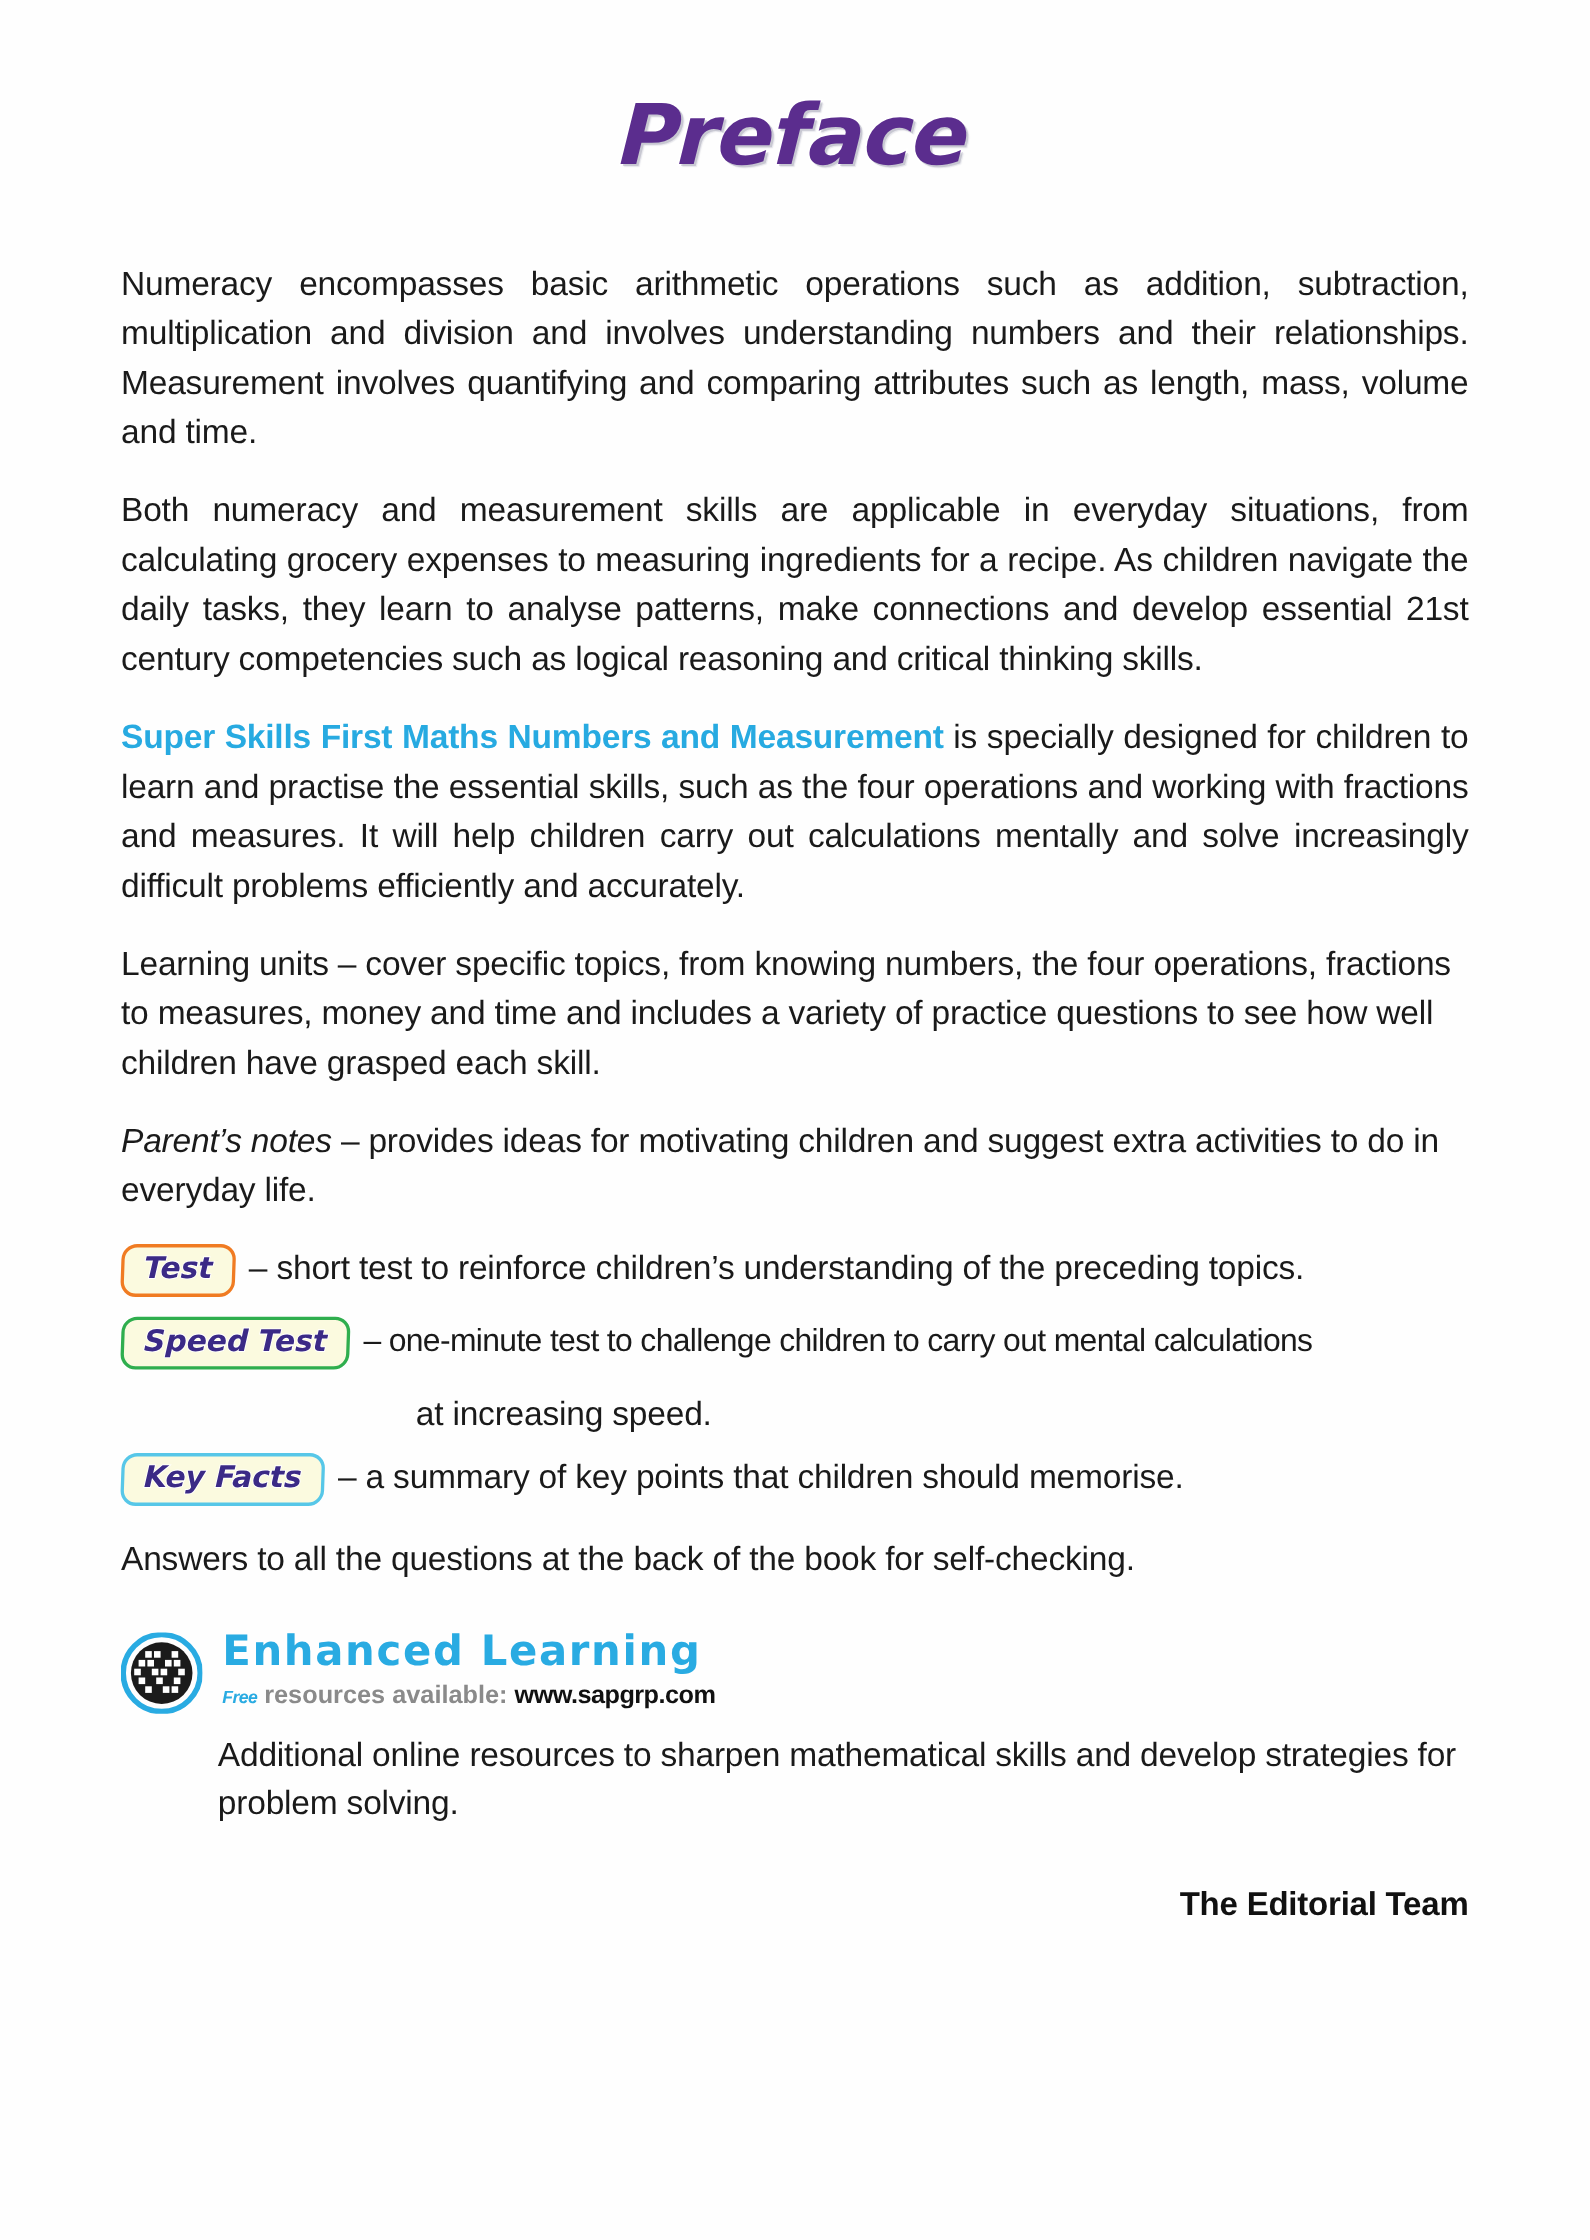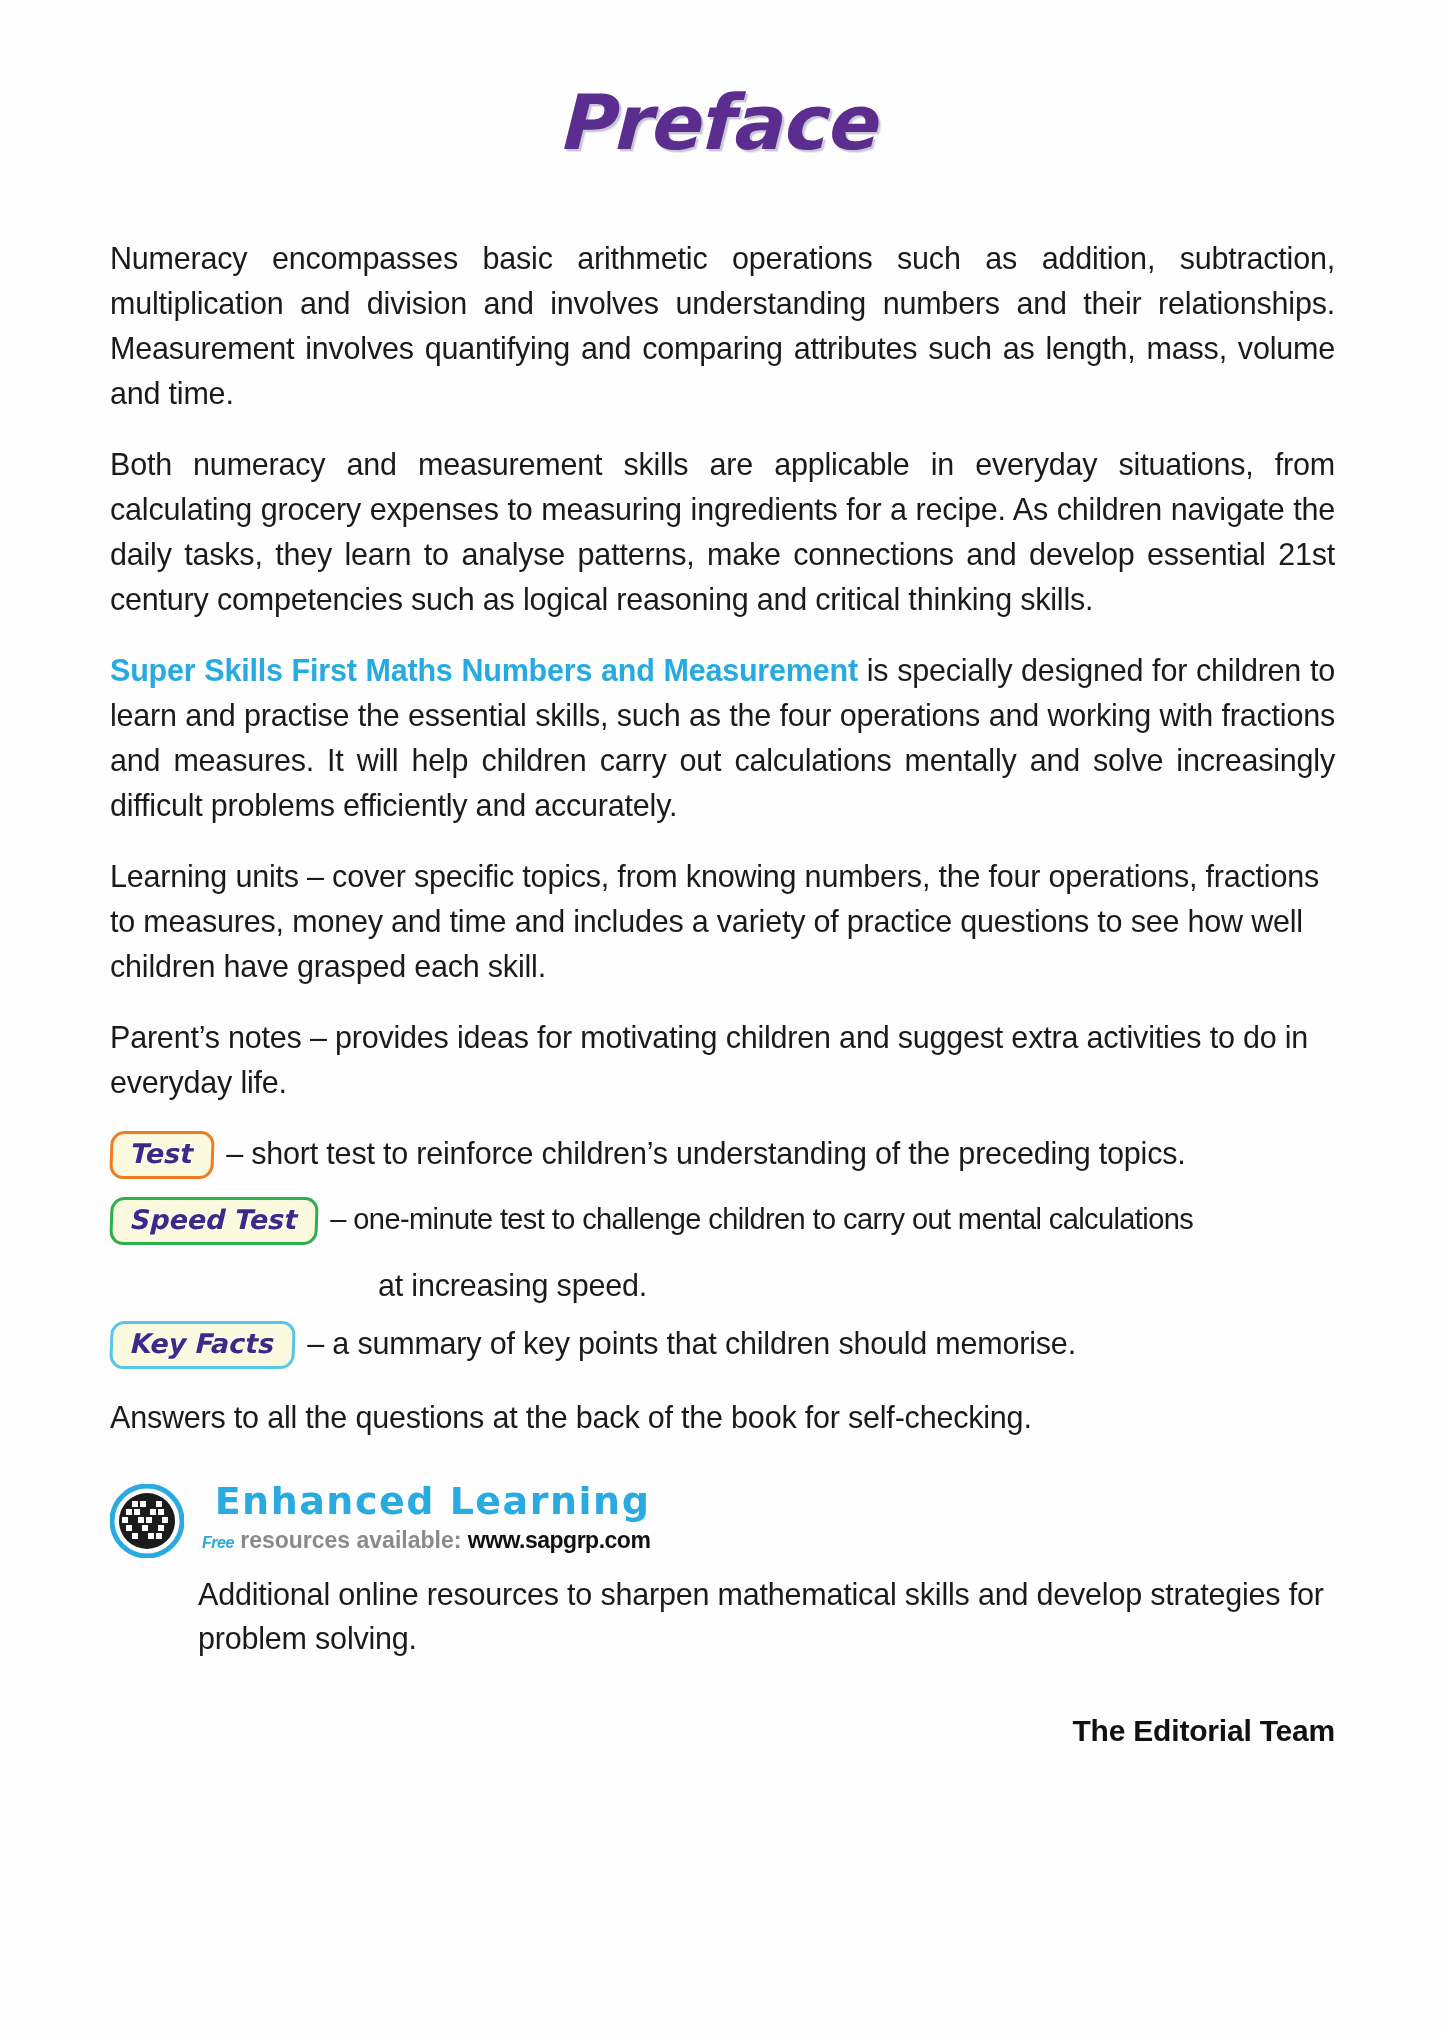--- a/index.html
+++ b/index.html
@@ -68,21 +68,21 @@
     color: #1a1a1a;
     text-align: justify;
     letter-spacing: -0.2px;
   }
   p.para.nojust { text-align: left; }
   p.tight { margin-bottom: 0; }
   .brand {
     color: #27AAE1;
     font-weight: 700;
   }
-  .ital { }
+  .ital { font-style: italic; }
 
   
   .badge-row {
     display: flex;
     align-items: flex-start;
     margin: 0 0 18px 0;
   }
   .badge-row .after {
     font-size: 30.5px;
     line-height: 44px;
@@ -133,21 +133,20 @@
     margin-top: 4px;
   }
   .el-text { padding-left: 18px; }
   .el-title {
     font-family: "DejaVu Sans", sans-serif;
     font-weight: 700;
     font-size: 38px;
     line-height: 42px;
     letter-spacing: 1.5px;
     color: #29ABE2;
-    text-align: right;
   }
   .el-sub {
     font-size: 23px;
     line-height: 30px;
     margin-top: 3px;
     color: #8a8a8a;
     font-weight: 700;
   }
   .el-free {
     font-style: italic;

